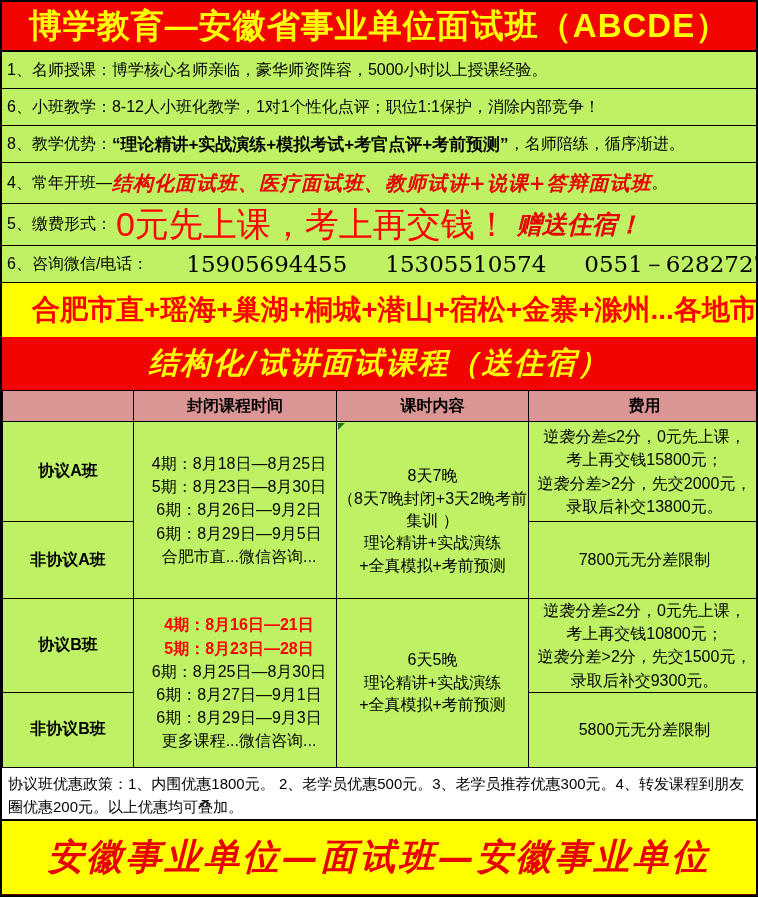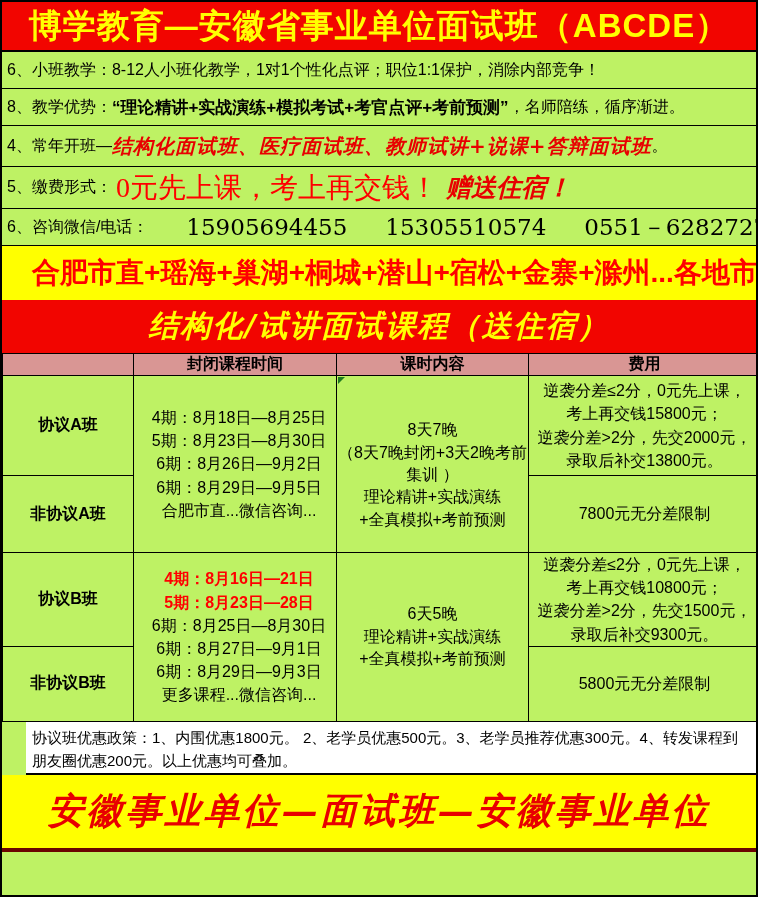--- a/index.html
+++ b/index.html
@@ -38,22 +38,22 @@
   .fr1,.fr2,.fr3,.fr6 { height: 37px; }
   .fr4 { height: 41px; }
   .fr5 { height: 42px; }
   .fr3 .bold-seg { font-weight: bold; font-size: 17px; }
   .fr4 .brush-red {
     color: #e80000; font-weight: bold; font-style: italic;
     font-size: 20px; font-family: "DejaVu Serif", serif;
     letter-spacing: 1px;
   }
   .fr5 .big-red {
-    color: #ff0000; font-size: 28px;
-    font-family: Liberation Serif, serif;
+    color: #ff0000; font-size: 34px;
+    font-family: Liberation Sans, sans-serif;
     margin-left: 4px;
   }
   .fr5 .brush-red2 {
     color: #e80000; font-size: 25px; font-weight: bold; font-style: italic;
     font-family: "DejaVu Serif", serif; margin-left: 8px;
   }
   .fr6 .phone {
     font-family: "DejaVu Serif", serif;
     font-size: 23px; margin-left: 38px;
   }
@@ -87,21 +87,21 @@
     width: 758px;
   }
   table.course td, table.course th {
     border: 1px solid #000;
     font-size: 16px; color: #000;
     text-align: center; vertical-align: middle;
     overflow: hidden;
   }
   table.course th {
     background: #d99694;
-    height: 22px; font-size: 16px; font-weight: bold;
+    height: 31px; font-size: 16px; font-weight: bold;
   }
   .row-a1 { height: 100px; }
   .row-a2 { height: 77px; }
   .row-b1 { height: 90px; }
   .row-b2 { height: 75px; }
   td.klass { font-weight: bold; font-size: 17px; }
   td.dates {
     text-align: left; padding-left: 8px;
     line-height: 1.45;
   }
@@ -115,21 +115,21 @@
     border-top: 7px solid #1f7a1f;
     border-right: 7px solid transparent;
   }
 
   
   .policy-strip {
     height: 53px; flex: none;
     background: #fff;
     border-bottom: 2px solid #000;
     padding: 4px 6px 0 6px;
-    font-size: 15px; line-height: 1.55; color: #000; margin-left: 24px;
+    font-size: 15px; line-height: 1.55; color: #000;
   }
 
   
   .footer-banner {
     height: 73px; flex: none;
     background: #ffff00;
     display: flex; align-items: center; justify-content: center;
   }
   .footer-banner .t {
     color: #e80000; font-size: 36px; font-weight: bold; font-style: italic;
@@ -140,20 +140,24 @@
 </style>
 </head>
 <body>
 
 <div class="flyer">
 
   <div class="title-banner">
     <span class="t">博学教育—安徽省事业单位面试班（ABCDE）</span>
   </div>
 
+  <div class="feature-row fr1">
+    <span>1、名师授课：</span>
+      <span>博学核心名师亲临，豪华师资阵容，5000小时以上授课经验。</span>
+  </div>
 
   <div class="feature-row fr2">
     <span>6、小班教学：</span>
       <span>8-12人小班化教学，1对1个性化点评；职位1:1保护，消除内部竞争！</span>
   </div>
 
   <div class="feature-row fr3">
     <span>8、教学优势：</span>
       <span class="bold-seg">“理论精讲+实战演练+模拟考试+考官点评+考前预测”</span>
       <span>，名师陪练，循序渐进。</span>

